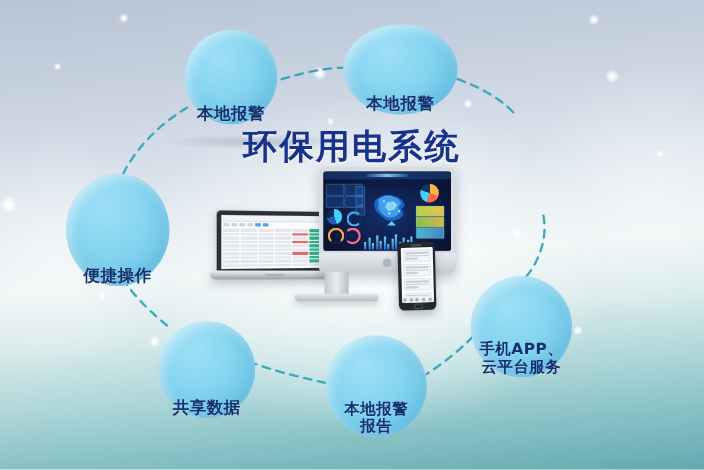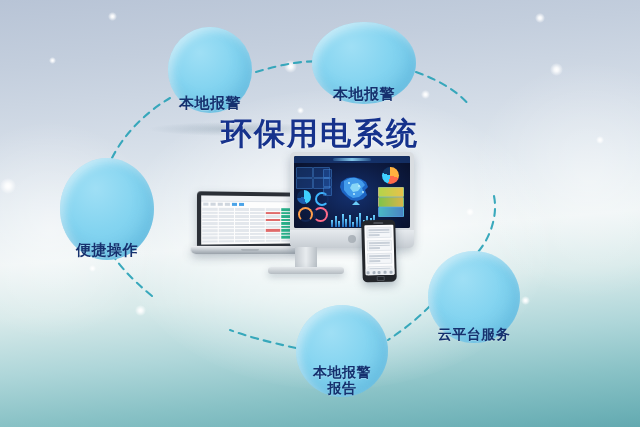--- a/index.html
+++ b/index.html
@@ -362,28 +362,34 @@
         <div>本地报警</div>
       </span>
     </div>
   <div class="bubble" id="bub-product">
       <span>
         <div>本地报警</div>
       </span>
     </div>
   <div class="bubble" id="bub-app">
       <span>
+        <div>手机APP、</div>
         <div>云平台服务</div>
       </span>
     </div>
   <div class="bubble" id="bub-report">
       <span>
         <div>本地报警</div>
         <div>报告</div>
       </span>
     </div>
+  <div class="bubble" id="bub-share">
+      <span>
+        <div>共享数据</div>
+      </span>
+    </div>
   <div class="bubble" id="bub-maintain">
       <span>
         <div>便捷操作</div>
       </span>
     </div>
 
 </div>
 
 </body></html>

